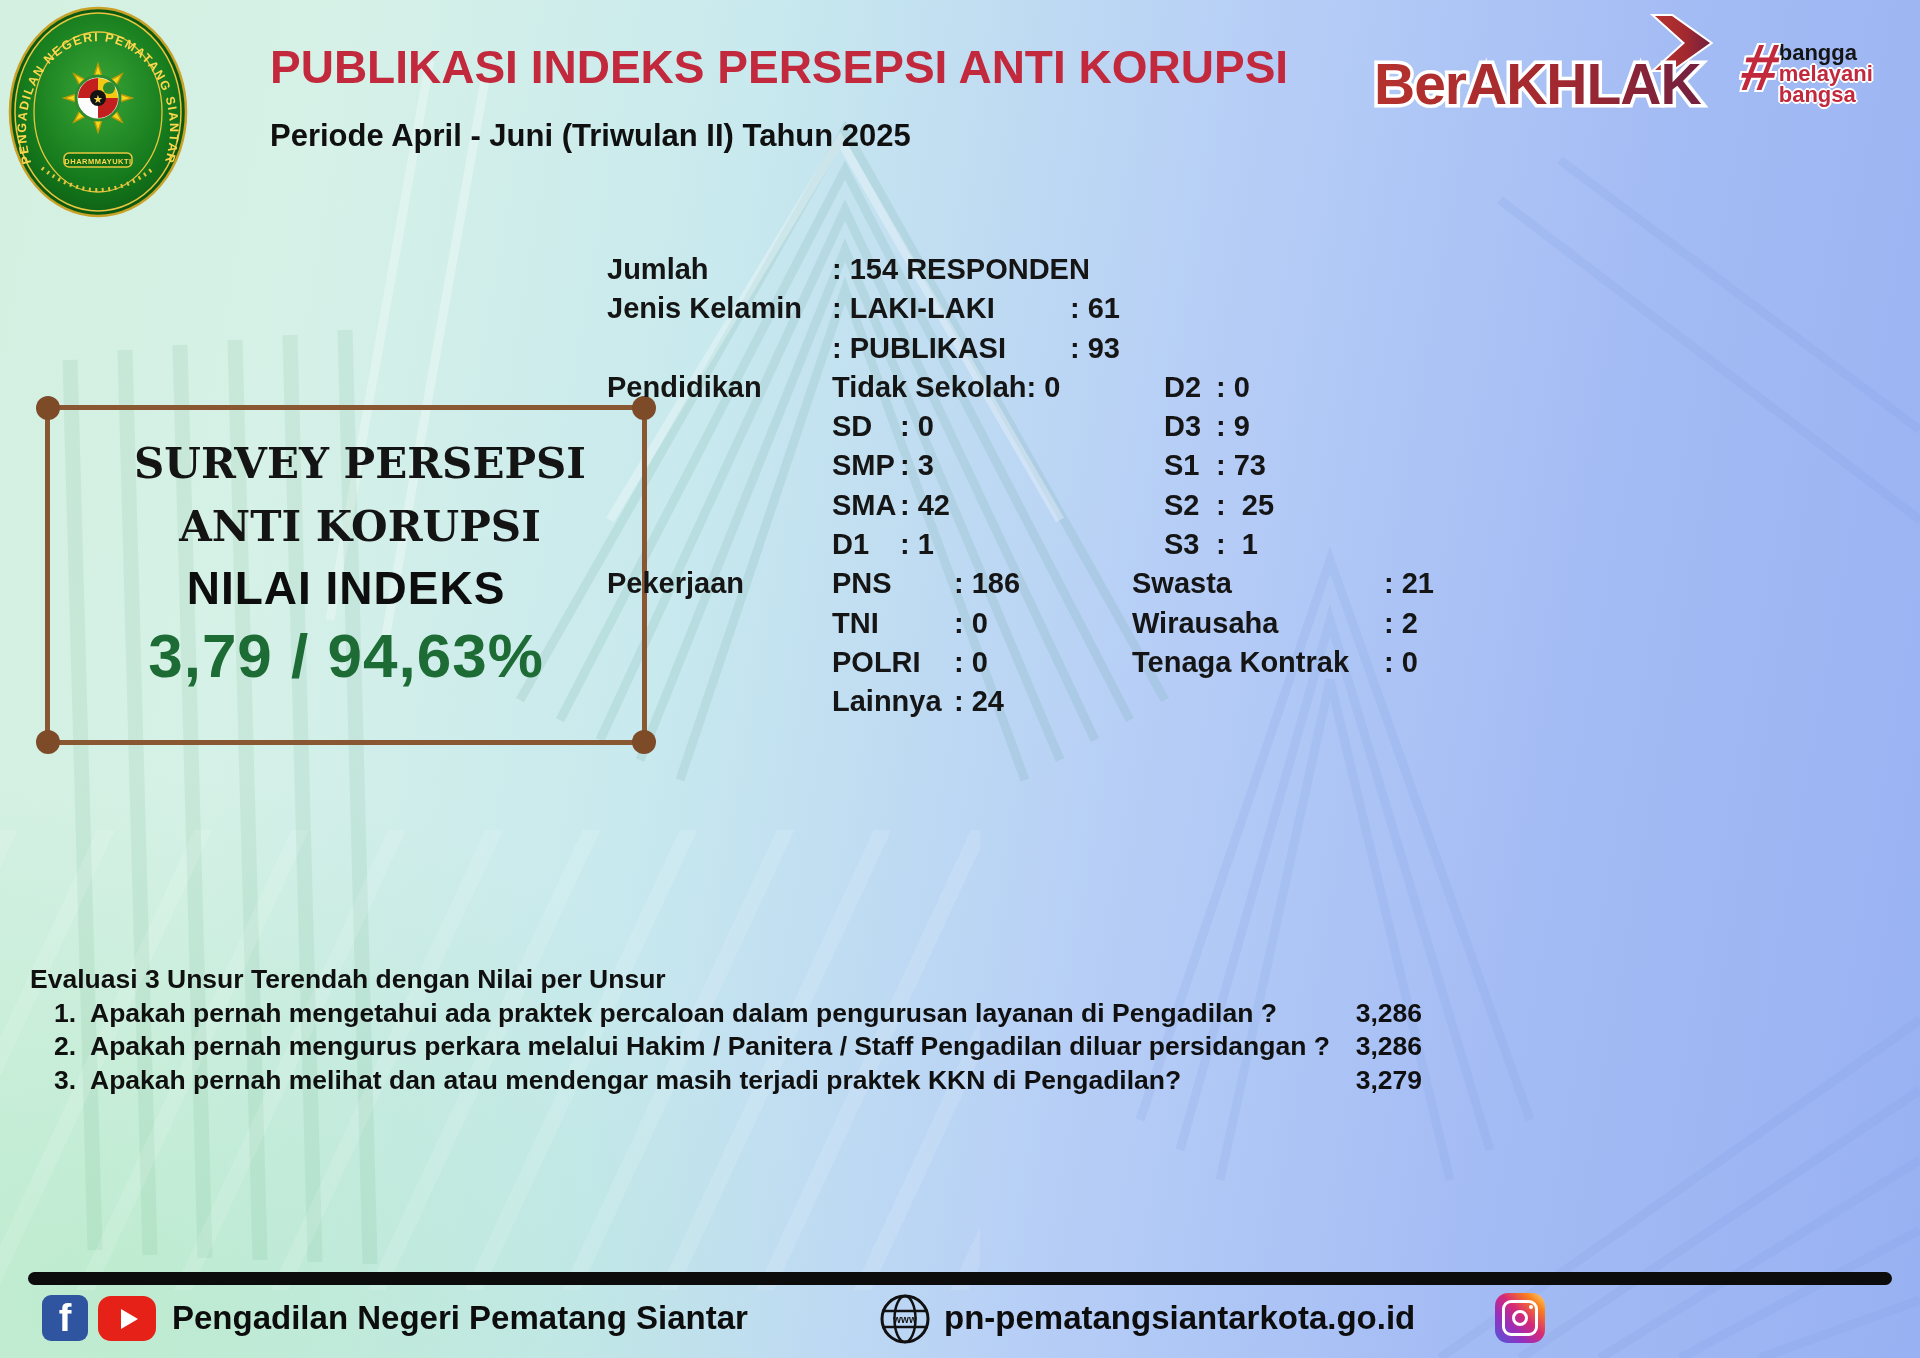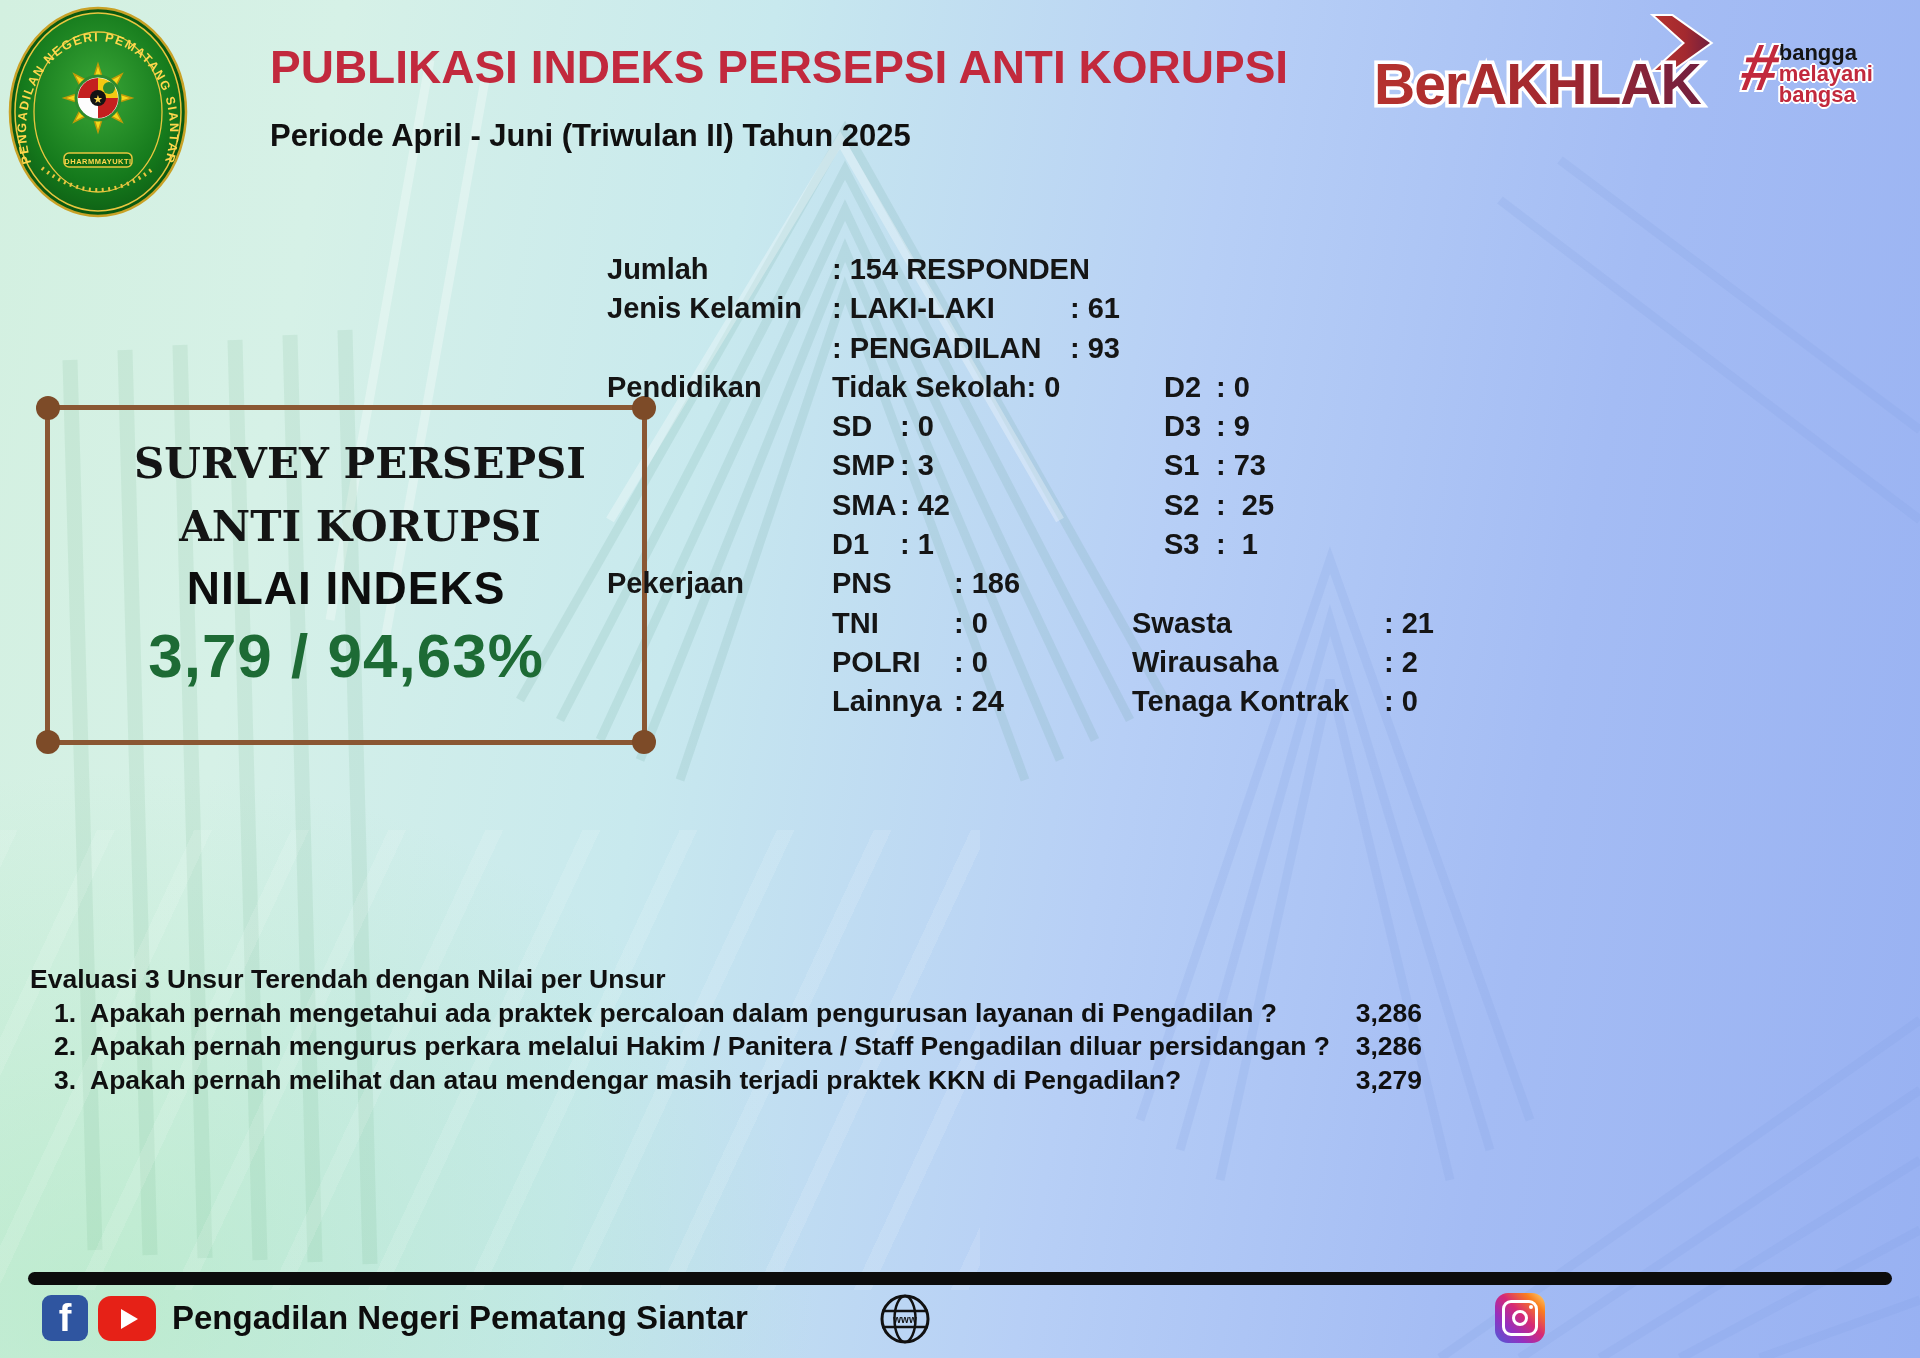--- a/index.html
+++ b/index.html
@@ -39,21 +39,21 @@
   .sb-l1{margin-top:22px;}
   .sb-sans{font-size:46px;font-weight:800;color:#0d0d0d;line-height:60px;letter-spacing:1px;white-space:nowrap;}
   .sb-value{font-size:62px;font-weight:800;color:#1d6b35;line-height:76px;letter-spacing:1px;white-space:nowrap;}
 
   
   .data-block{left:607px;top:250px;width:1330px;font-size:29px;font-weight:700;color:#151515;line-height:39.3px;}
   .drow{display:flex;align-items:flex-start;}
   .mlab{width:225px;flex:none;white-space:nowrap;}
   .pre{white-space:pre;}
   .glab{display:inline-block;width:238px;}
-  .cols{display:flex;align-items:flex-end;}
+  .cols{display:flex;align-items:flex-start;}
   .edu-col1{width:332px;} .job-col1{width:300px;}
   .lbl-edu1{display:inline-block;min-width:68px;}
   .lbl-edu2{display:inline-block;min-width:52px;}
   .lbl-job1{display:inline-block;min-width:122px;}
   .lbl-job2{display:inline-block;min-width:252px;}
 
   
   .evaluation{left:30px;top:963px;width:1392px;font-size:26.5px;font-weight:700;color:#101010;}
   .ehead{line-height:33.5px;white-space:nowrap;}
   .eitem{position:relative;display:flex;line-height:33.5px;padding-left:24px;}
@@ -193,21 +193,21 @@
       <span class="mlab">Jumlah</span>
       <span class="pre">: 154 RESPONDEN</span>
     </div>
     <div class="drow">
       <span class="mlab">Jenis Kelamin</span>
       <span class="glab pre">: LAKI-LAKI</span>
       <span class="pre">: 61</span>
     </div>
     <div class="drow">
       <span class="mlab"></span>
-      <span class="glab pre">: PENGADILAN</span>
+      <span class="glab pre">: PUBLIKASI</span>
       <span class="pre">: 93</span>
     </div>
 
     <div class="drow">
       <span class="mlab">Pendidikan</span>
       <div class="cols">
         <div class="edu-col1">
           <div><span class="lbl-edu1 pre">Tidak Sekolah</span><span class="pre">: 0</span></div>
           <div><span class="lbl-edu1 pre">SD</span><span class="pre">: 0</span></div>
           <div><span class="lbl-edu1 pre">SMP</span><span class="pre">: 3</span></div>
@@ -268,18 +268,19 @@
         <span class="yt-tri"></span>
       </div>
     <div class="ftext forg">Pengadilan Negeri Pematang Siantar</div>
     <svg class="ficon globe" width="54" height="54" viewBox="0 0 54 54">
       <circle cx="27" cy="27" r="23" fill="none" stroke="#111" stroke-width="3"></circle>
       <ellipse cx="27" cy="27" rx="10.5" ry="23" fill="none" stroke="#111" stroke-width="2.5"></ellipse>
       <line x1="4" y1="19" x2="50" y2="19" stroke="#111" stroke-width="2.5"></line>
       <line x1="4" y1="35" x2="50" y2="35" stroke="#111" stroke-width="2.5"></line>
       <text x="27" y="31" font-size="10" font-weight="bold" text-anchor="middle" fill="#111">www</text>
     </svg>
+    <div class="ftext fsite">pn-pematangsiantarkota.go.id</div>
     <div class="ficon ig">
         <span class="ig-box"></span>
       </div>
   </div>
 
 </div>
 
 </body></html>

